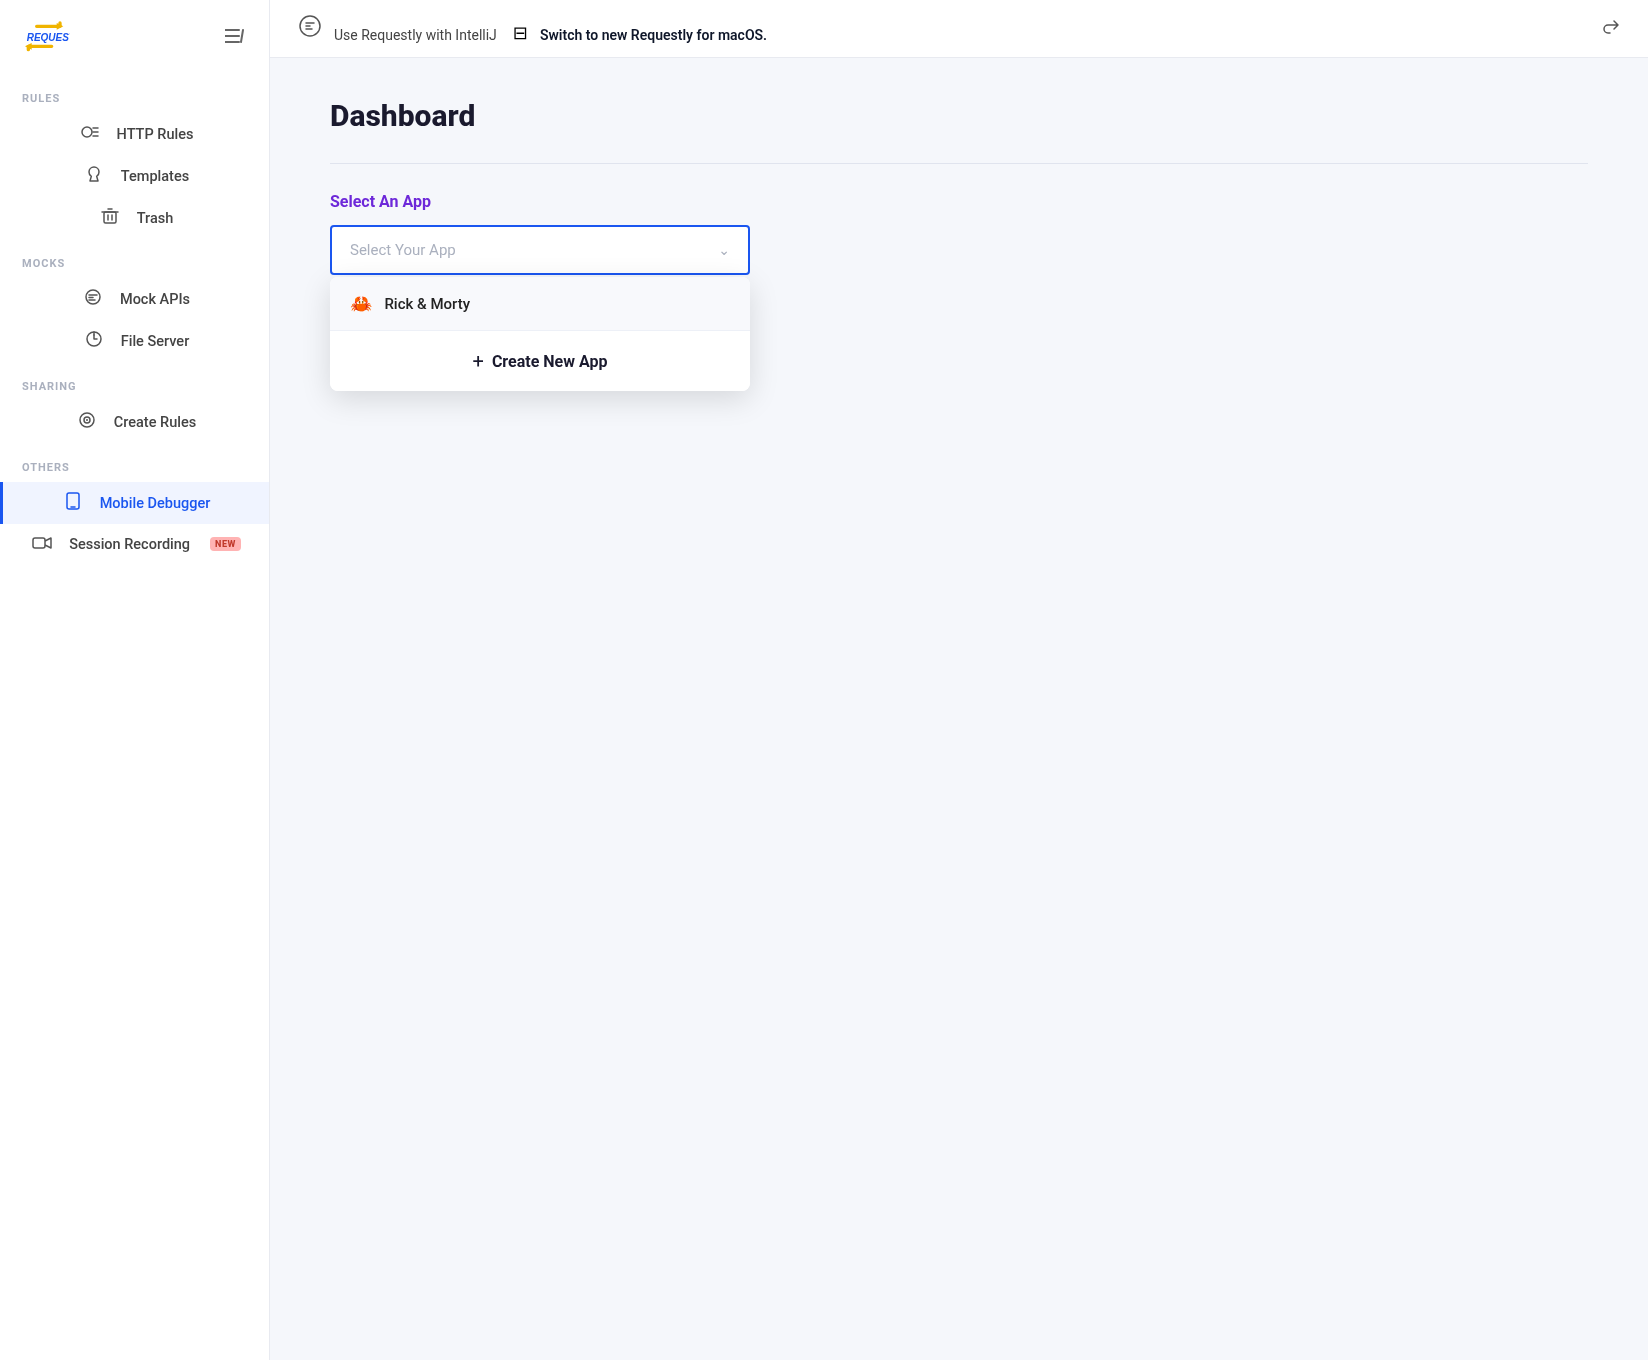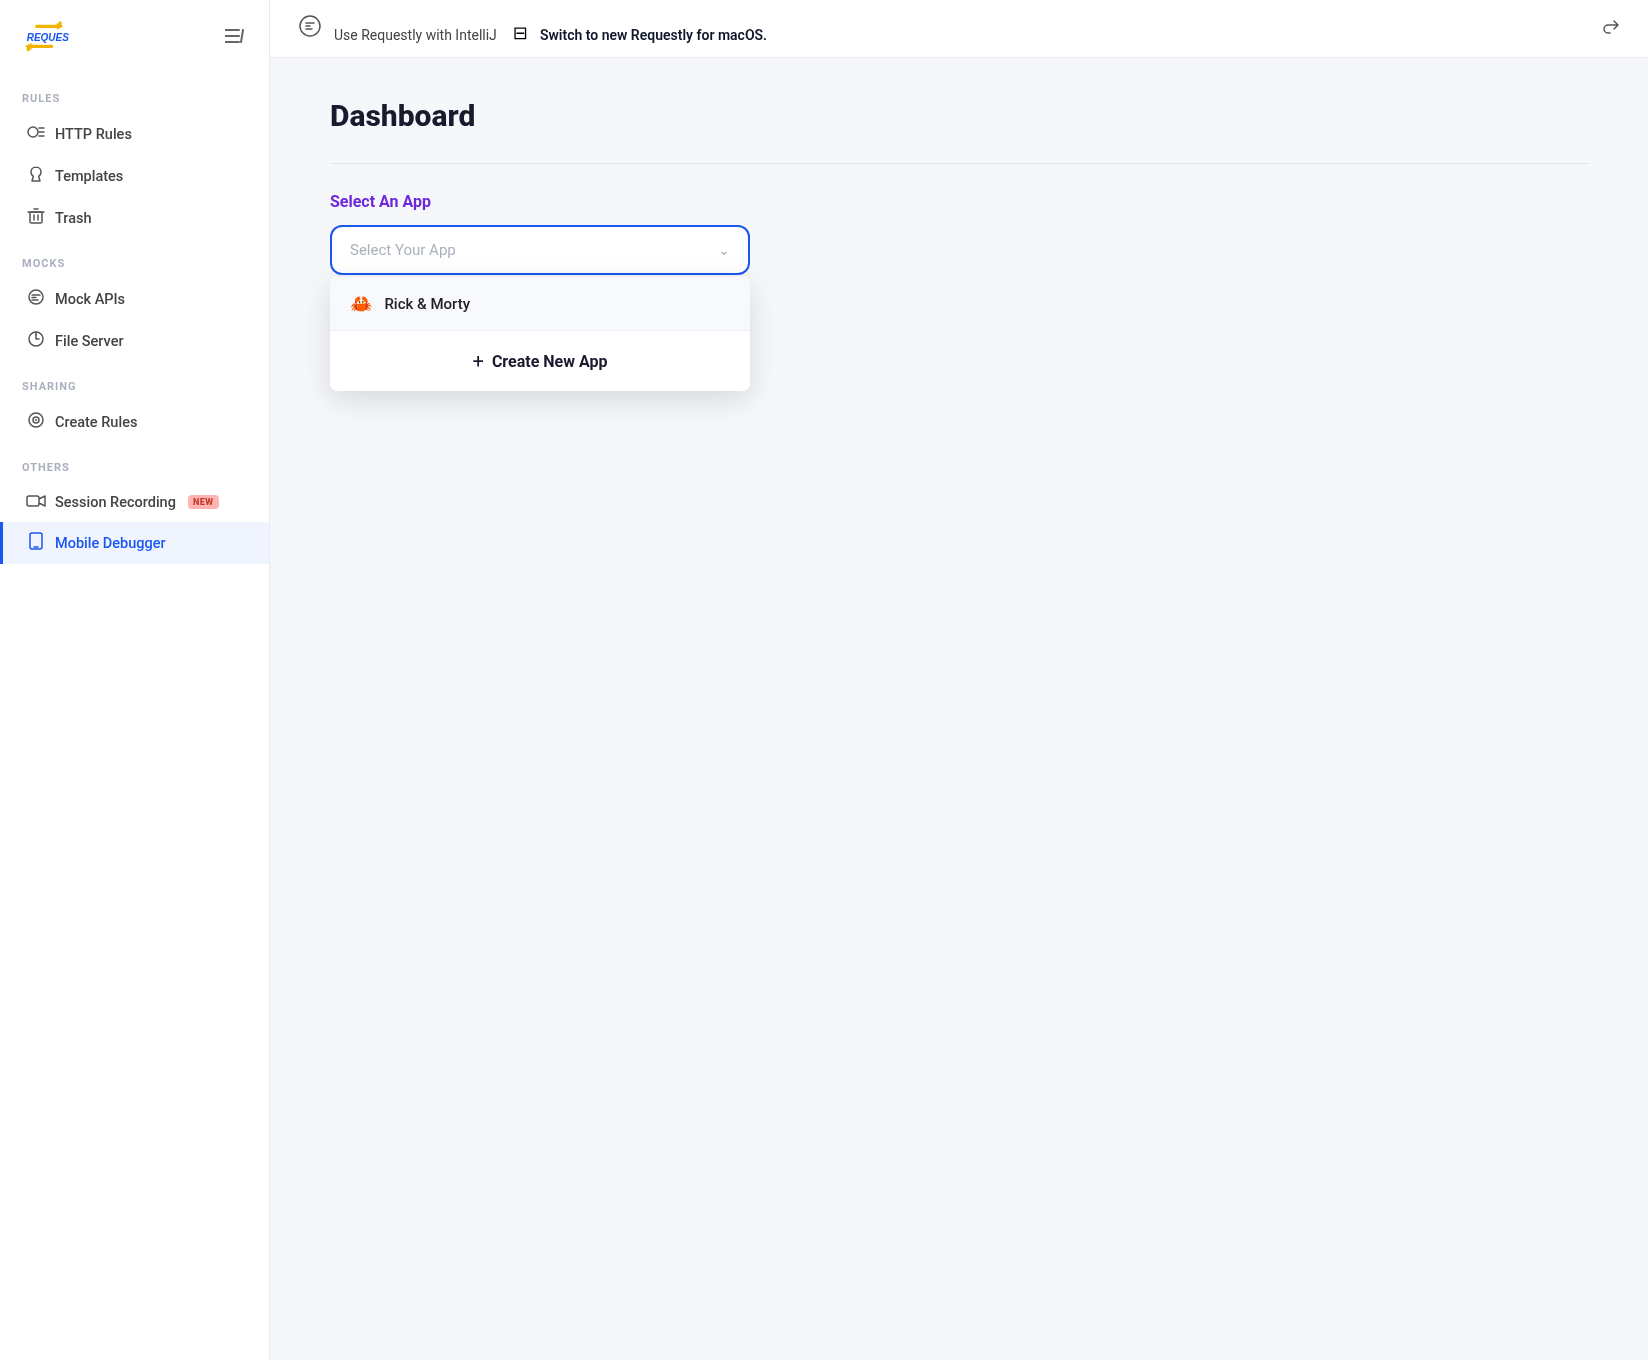--- a/index.html
+++ b/index.html
@@ -50,28 +50,29 @@
       font-weight: 700;
       color: #aab0be;
       letter-spacing: 1px;
       padding: 18px 22px 8px 22px;
       text-transform: uppercase;
     }
 
     .sidebar-item {
       display: flex;
       align-items: center;
-      gap: 8px;
+      gap: 16px;
       padding: 10px 22px;
       cursor: pointer;
       color: #444;
       font-size: 14.5px;
       font-weight: 500;
       border-left: 3px solid transparent;
       transition: background 0.15s;
+      justify-content: center;
     }
     .sidebar-item.active {
       color: #1a56f0;
       border-left: 3px solid #1a56f0;
       background: #f0f4ff;
     }
     .sidebar-item .item-icon {
       font-size: 17px;
       width: 22px;
       text-align: center;
@@ -160,21 +161,21 @@
       color: #6d28d9;
       margin-bottom: 14px;
     }
 
     .select-dropdown-wrapper {
       position: relative;
     }
     .select-dropdown {
       width: 420px;
       border: 2px solid #1a56f0;
-      border-radius: 12px;
+      border-radius: 4px;
       background: #fff;
       padding: 14px 18px;
       font-size: 15px;
       color: #aab0be;
       display: flex;
       align-items: center;
       justify-content: space-between;
       cursor: pointer;
     }
     .select-dropdown-arrow {
@@ -323,39 +324,39 @@
         <circle cx="9" cy="9" r="7" stroke="#555" stroke-width="1.5" fill="none"></circle>
         <circle cx="9" cy="9" r="3" stroke="#555" stroke-width="1.5" fill="none"></circle>
         <circle cx="9" cy="9" r="1" fill="#555"></circle>
       </svg>
     </span>
     <span>Create Rules</span>
   </div>
 
   <div class="sidebar-section-label">OTHERS</div>
 
+  <div class="sidebar-item active">
+    <span class="item-icon">
+      <svg width="16" height="18" viewBox="0 0 16 18" fill="none">
+        <rect x="2" y="1" width="12" height="16" rx="2" stroke="#1a56f0" stroke-width="1.5" fill="none"></rect>
+        <line x1="6" y1="15" x2="10" y2="15" stroke="#1a56f0" stroke-width="1.5" stroke-linecap="round"></line>
+      </svg>
+    </span>
+    <span>Mobile Debugger</span>
+  </div>
+
   <div class="sidebar-item">
     <span class="item-icon">
       <svg width="20" height="14" viewBox="0 0 20 14" fill="none">
         <rect x="1" y="2" width="12" height="10" rx="2" stroke="#555" stroke-width="1.5" fill="none"></rect>
         <polyline points="13,5 19,2 19,12 13,9" stroke="#555" stroke-width="1.5" fill="none" stroke-linejoin="round"></polyline>
       </svg>
     </span>
     <span>Session Recording</span>
     <span class="new-badge">NEW</span>
-  </div>
-
-  <div class="sidebar-item active">
-    <span class="item-icon">
-      <svg width="16" height="18" viewBox="0 0 16 18" fill="none">
-        <rect x="2" y="1" width="12" height="16" rx="2" stroke="#1a56f0" stroke-width="1.5" fill="none"></rect>
-        <line x1="6" y1="15" x2="10" y2="15" stroke="#1a56f0" stroke-width="1.5" stroke-linecap="round"></line>
-      </svg>
-    </span>
-    <span>Mobile Debugger</span>
   </div>
 </div>
 
 <div class="main">
 
   <div class="top-banner">
     <span class="banner-icon">
       <svg width="24" height="24" viewBox="0 0 24 24" fill="none">
         <circle cx="12" cy="12" r="10" stroke="#555" stroke-width="1.5" fill="none"></circle>
         <line x1="8" y1="9" x2="16" y2="9" stroke="#555" stroke-width="1.5" stroke-linecap="round"></line>

